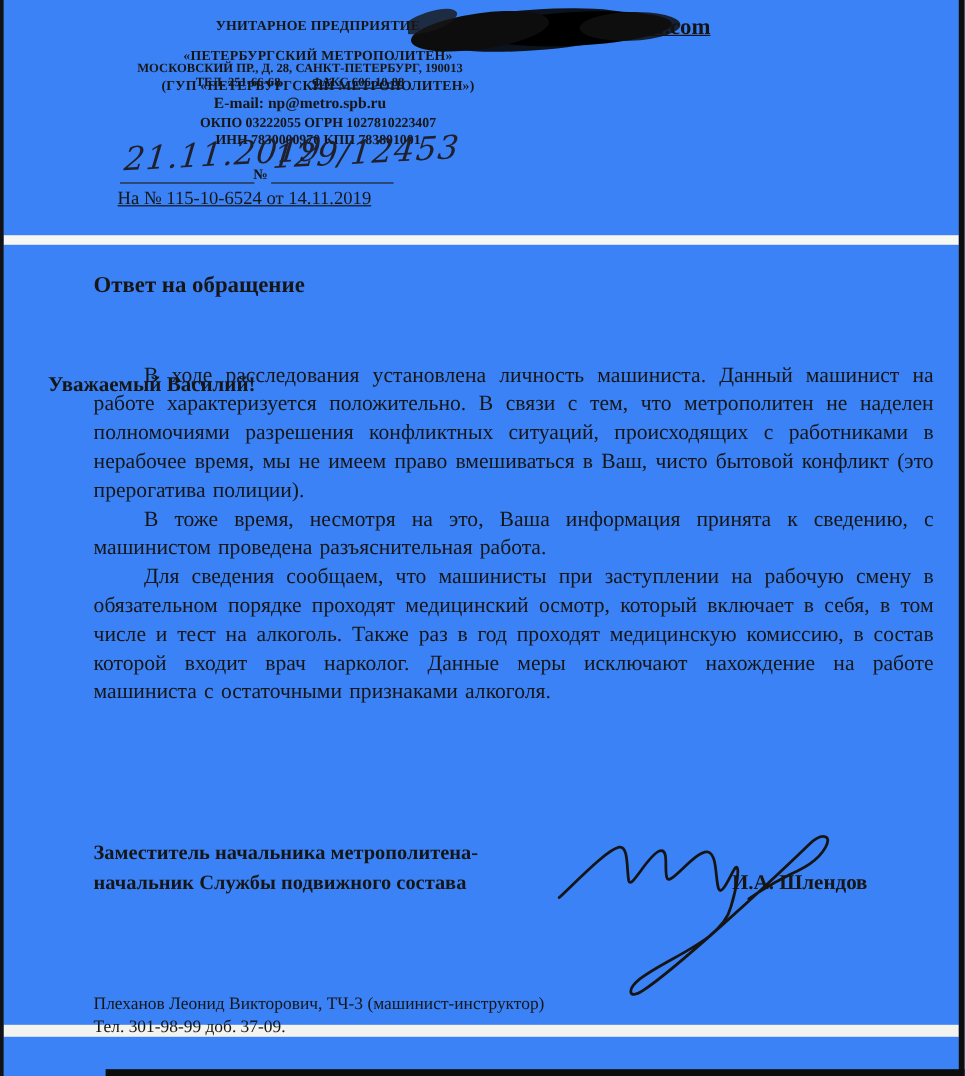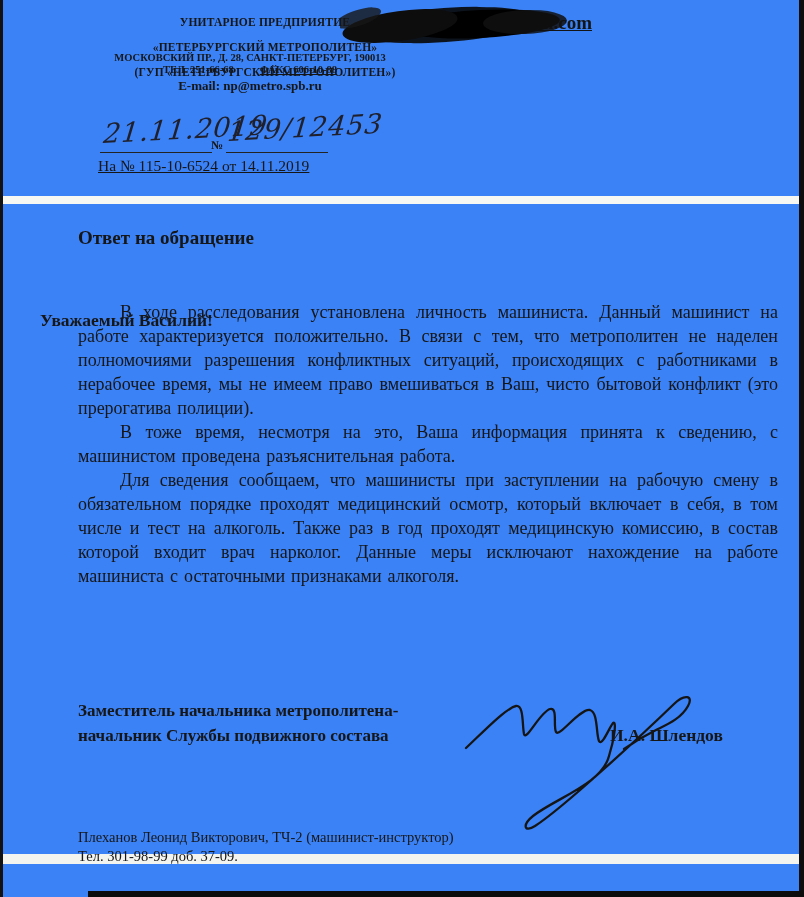--- a/index.html
+++ b/index.html
@@ -139,20 +139,24 @@
     </div>
 
   <div class="addr-block">
     <div class="addr-line">МОСКОВСКИЙ ПР., Д. 28, САНКТ-ПЕТЕРБУРГ, 190013</div>
     <div class="telfax">
       <span>ТЕЛ. 251-66-68</span><span class="fax">ФАКС 606-10-88</span>
     </div>
     <div class="email-line">E-mail: np@metro.spb.ru</div>
   </div>
 
+  <div class="reg-block">
+    <div class="reg-line">ОКПО 03222055 ОГРН 1027810223407</div>
+    <div class="reg-line">ИНН 7830000970 КПП 783801001</div>
+  </div>
 
   <div class="redacted-wrap">
     <span class="redacted-text">dugar11988@gmail.com</span>
     <svg class="redaction-blob" viewBox="0 0 260 52">
       <ellipse cx="105" cy="25" rx="92" ry="17" fill="#0a0a0a" transform="rotate(-4 105 25)" opacity="0.92"></ellipse>
       <ellipse cx="140" cy="24" rx="80" ry="14" fill="#000000" transform="rotate(-3 140 24)"></ellipse>
       <ellipse cx="60" cy="26" rx="58" ry="15" fill="#0d0d0d" transform="rotate(-8 60 26)"></ellipse>
       <ellipse cx="185" cy="22" rx="42" ry="12" fill="#111111" opacity="0.85" transform="rotate(-2 185 22)"></ellipse>
       <ellipse cx="18" cy="18" rx="24" ry="8" fill="#161616" opacity="0.8" transform="rotate(-18 18 18)"></ellipse>
     </svg>
@@ -199,17 +203,17 @@
              C 84 133, 86 141, 97 134
              C 125 116, 205 42, 236 12
              C 246 2, 256 3, 250 14
              C 243 27, 228 33, 218 38
              C 206 44, 196 50, 186 57" fill="none" stroke="#151515" stroke-width="2.3" stroke-linecap="round"></path>
   </svg>
 
   <div class="sign-name">И.А. Шлендов</div>
 
   <div class="footer-block">
-    <div>Плеханов Леонид Викторович, ТЧ-2 (машинист-инструктор)</div>
+    <div>Плеханов Леонид Викторович, ТЧ-3 (машинист-инструктор)</div>
     <div>Тел. 301-98-99 доб. 37-09.</div>
   </div>
 
 </div>
 
 </body></html>

